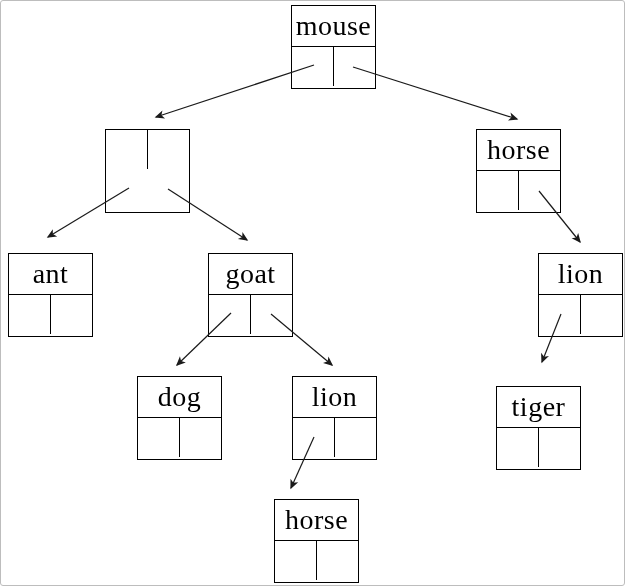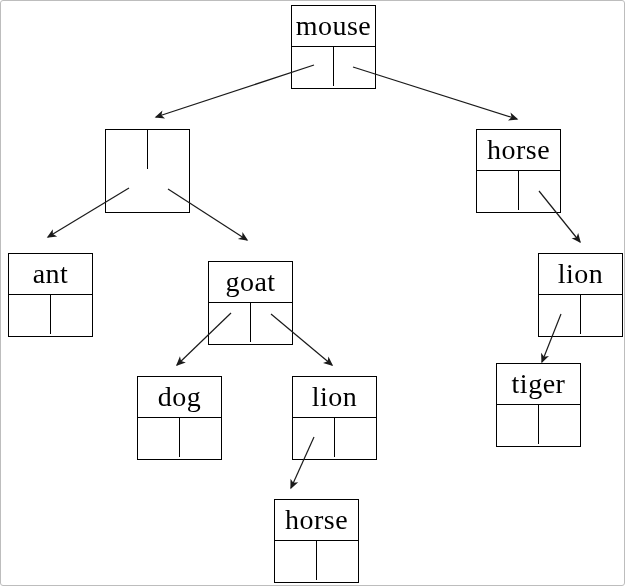--- a/index.html
+++ b/index.html
@@ -77,21 +77,21 @@
   </div>
 
   <div class="node" style="left:7px; top:252px;">
     <div class="label">ant</div>
     <div class="cells">
       <div class="cell-left"></div>
       <div class="cell-right"></div>
     </div>
   </div>
 
-  <div class="node" style="left:207px; top:252px;margin-top:8px;">
+  <div class="node" style="left:207px; top:252px;">
     <div class="label">goat</div>
     <div class="cells">
       <div class="cell-left"></div>
       <div class="cell-right"></div>
     </div>
   </div>
 
   <div class="node" style="left:537px; top:252px;">
     <div class="label">lion</div>
     <div class="cells">
@@ -109,21 +109,21 @@
   </div>
 
   <div class="node" style="left:291px; top:375px;">
     <div class="label">lion</div>
     <div class="cells">
       <div class="cell-left"></div>
       <div class="cell-right"></div>
     </div>
   </div>
 
-  <div class="node" style="left:495px; top:362px;">
+  <div class="node" style="left:495px; top:385px;">
     <div class="label">tiger</div>
     <div class="cells">
       <div class="cell-left"></div>
       <div class="cell-right"></div>
     </div>
   </div>
 
   <div class="node" style="left:249px; top:498px;margin-left:24px;">
     <div class="label">horse</div>
     <div class="cells">

